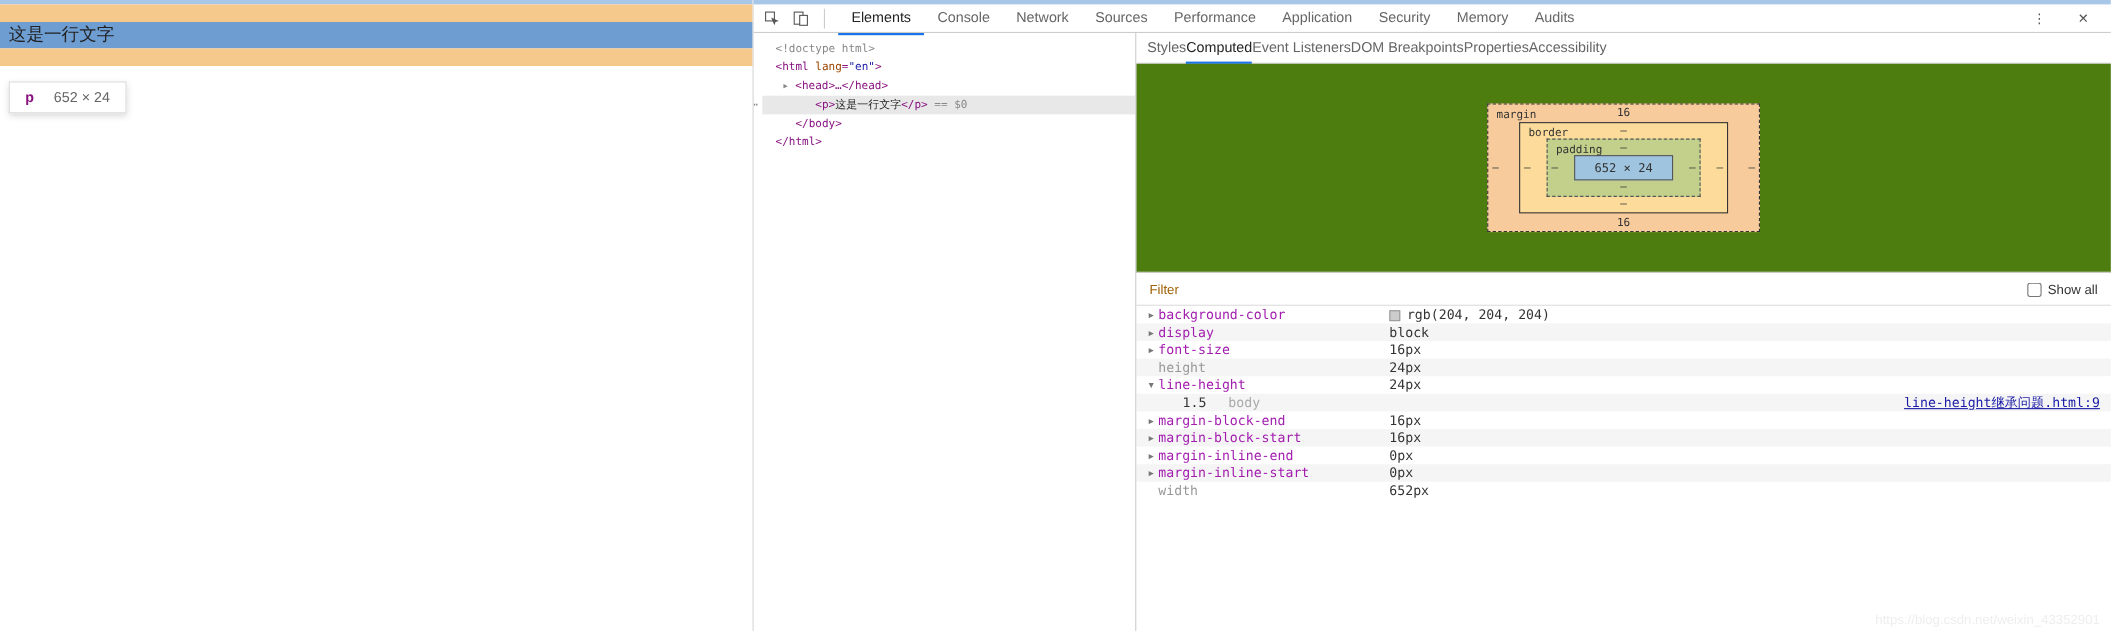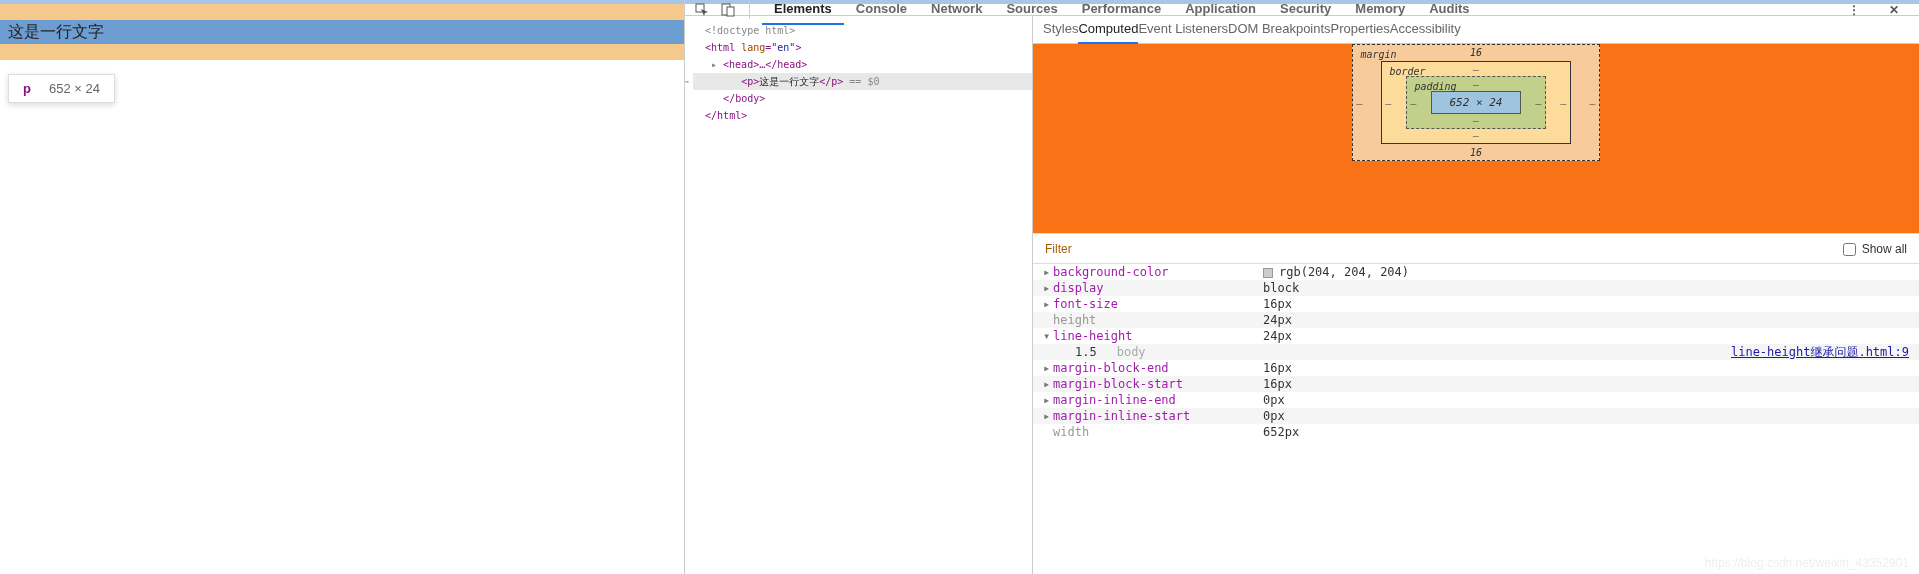--- a/index.html
+++ b/index.html
@@ -7,21 +7,21 @@
 
 .page-area { width: 684px; height: 100%; background: #fff; position: relative; border-top: 4px solid #a8c7e8; }
 .p-margin-band { background: #f5c98b; height: 16px; }
 .p-content { background: #6d9dd1; color: #222; font-size: 16px; line-height: 24px; font-family: Arial, "Microsoft YaHei", sans-serif; padding: 0 8px; }
 
 .tooltip { position: absolute; left: 8px; top: 70px; background: #fff; border: 1px solid #ddd; box-shadow: 0 2px 6px rgba(0,0,0,.15); padding: 6px 14px; font-size: 13px; color: #333; display: flex; align-items: center; gap: 18px; }
 .tooltip .tag { color: #881280; font-weight: bold; }
 .tooltip .dim { color: #666; }
 
 .devtools { flex: 1; height: 100%; border-left: 1px solid #ccc; display: flex; flex-direction: column; }
-.dt-header { height: 16px; border-bottom: 1px solid #ccc; border-top: 4px solid #a8c7e8; display: flex; align-items: center; padding: 0 8px; font-weight: bold; }
+.dt-header { height: 30px; border-bottom: 1px solid #ccc; border-top: 4px solid #a8c7e8; display: flex; align-items: center; padding: 0 8px; }
 .dt-ic { width: 18px; height: 18px; margin-right: 8px; display: flex; align-items: center; justify-content: center; color: #555; cursor: pointer; }
 .dt-tabs { display: flex; gap: 0; margin-left: 8px; }
 .dt-tab { padding: 0 12px; height: 30px; line-height: 28px; color: #666; cursor: pointer; font-size: 13px; border-bottom: 2px solid transparent; }
 .dt-tab.active { color: #222; border-bottom-color: #1a73e8; }
 .dt-header-right { margin-left: auto; display: flex; gap: 14px; color: #555; }
 
 .dt-body { flex: 1; display: flex; min-height: 0; }
 .elements-pane { width: 348px; border-right: 1px solid #ccc; padding: 6px 0 0 8px; font-family: Menlo, Consolas, monospace; font-size: 10px; color: #222; overflow: auto; position: relative; }
 .elements-pane .line { white-space: pre; line-height: 17px; }
 .elements-pane .selected { background: #e8e8e8; }
@@ -30,21 +30,21 @@
 .attr-n { color: #994500; }
 .attr-v { color: #1a1aa6; }
 .gray { color: #888; }
 .tri { color: #888; margin-right: 2px; display:inline-block; width:10px; }
 
 .styles-pane { flex: 1; display: flex; flex-direction: column; min-width: 0; }
 .styles-tabs { height: 28px; border-bottom: 1px solid #ccc; display: flex; align-items: center; padding: 0 10px; }
 .s-tab { font-size: 13px; color: #666; cursor: pointer; border-bottom: 2px solid transparent; height: 28px; line-height: 26px; }
 .s-tab.active { color: #222; border-bottom-color: #1a73e8; }
 
-.boxmodel { flex: 0 0 190px; display: flex; align-items: flex-start; justify-content: center; background: #f97316; border-bottom: 1px solid #ddd; font-style: italic; }
+.boxmodel { flex: 0 0 190px; display: flex; align-items: center; justify-content: center; background: #4d7c0f; border-bottom: 1px solid #ddd; }
 .bm-margin { background: #f8cb9c; border: 1px dashed #333; padding: 16px 28px; position: relative; font-family: Menlo, Consolas, monospace; font-size: 10px; }
 .bm-border { background: #fddc9b; border: 1px solid #333; padding: 14px 24px; position: relative; }
 .bm-padding { background: #c2d08b; border: 1px dashed #555; padding: 14px 24px; position: relative; }
 .bm-content { background: #9fc4e0; border: 1px solid #555; padding: 4px 18px; color: #333; text-align: center; font-size: 11px; }
 .bm-label { position: absolute; left: 8px; top: 4px; }
 .bm-top, .bm-bottom, .bm-left, .bm-right { position: absolute; font-size: 10px; color: #333; }
 .bm-top { top: 2px; left: 50%; transform: translateX(-50%); }
 .bm-bottom { bottom: 2px; left: 50%; transform: translateX(-50%); }
 .bm-left { left: 4px; top: 50%; transform: translateY(-50%); }
 .bm-right { right: 4px; top: 50%; transform: translateY(-50%); }

